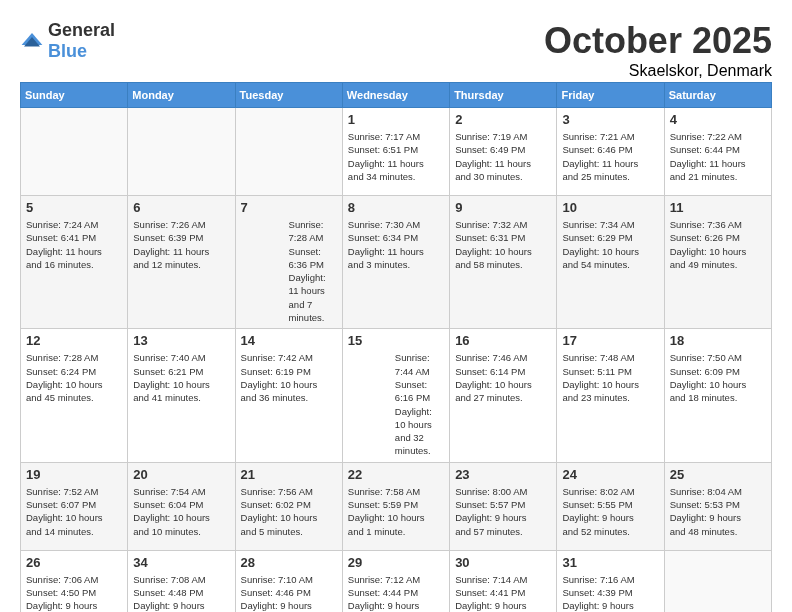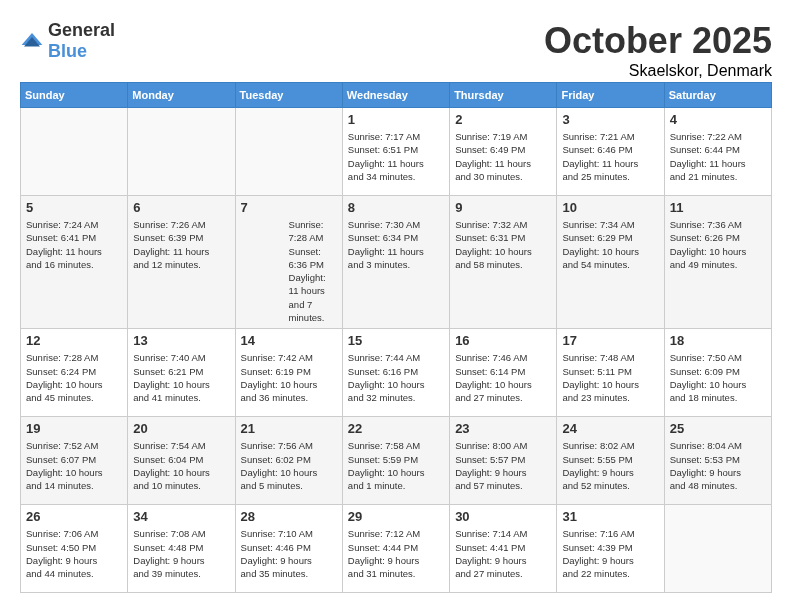--- a/index.html
+++ b/index.html
@@ -216,21 +216,21 @@
         </td>
         <td>
           <span class="day-number">14</span>
           <div class="day-info" style="white-space: pre-line;">Sunrise: 7:42 AM
 Sunset: 6:19 PM
 Daylight: 10 hours
 and 36 minutes.</div>
         </td>
         <td>
           <span class="day-number">15</span>
-          <div class="day-info" style="white-space: pre-line;">Sunrise: 7:44 AM
+          <div class="day-info" style="white-space: pre-line; margin-left: 47px;">Sunrise: 7:44 AM
 Sunset: 6:16 PM
 Daylight: 10 hours
 and 32 minutes.</div>
         </td>
         <td>
           <span class="day-number">16</span>
           <div class="day-info" style="white-space: pre-line;">Sunrise: 7:46 AM
 Sunset: 6:14 PM
 Daylight: 10 hours
 and 27 minutes.</div>

